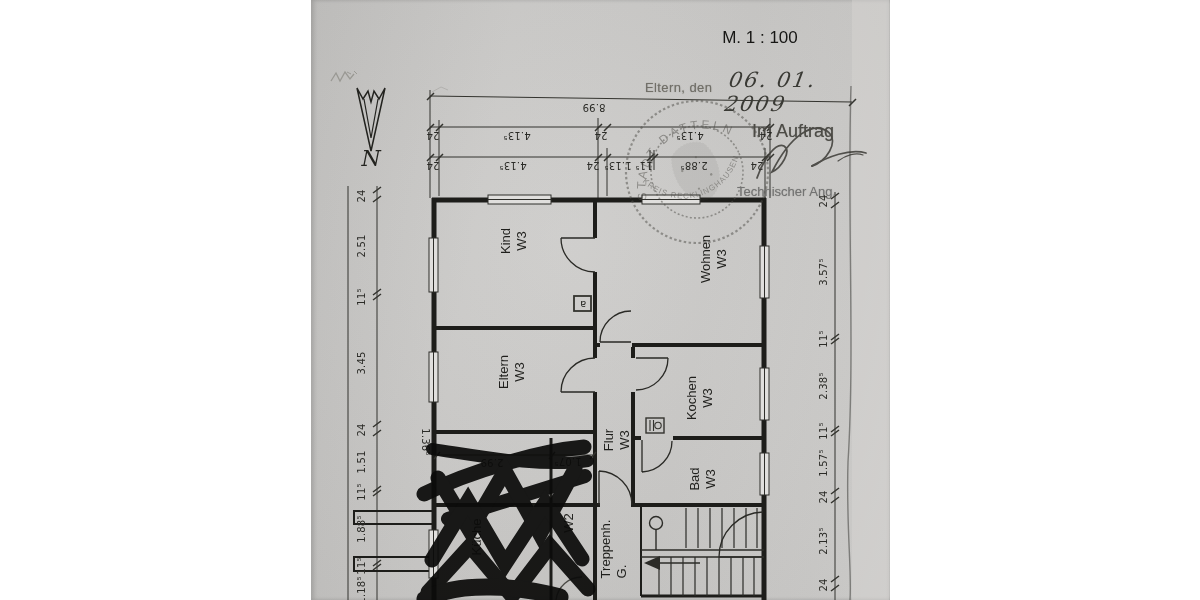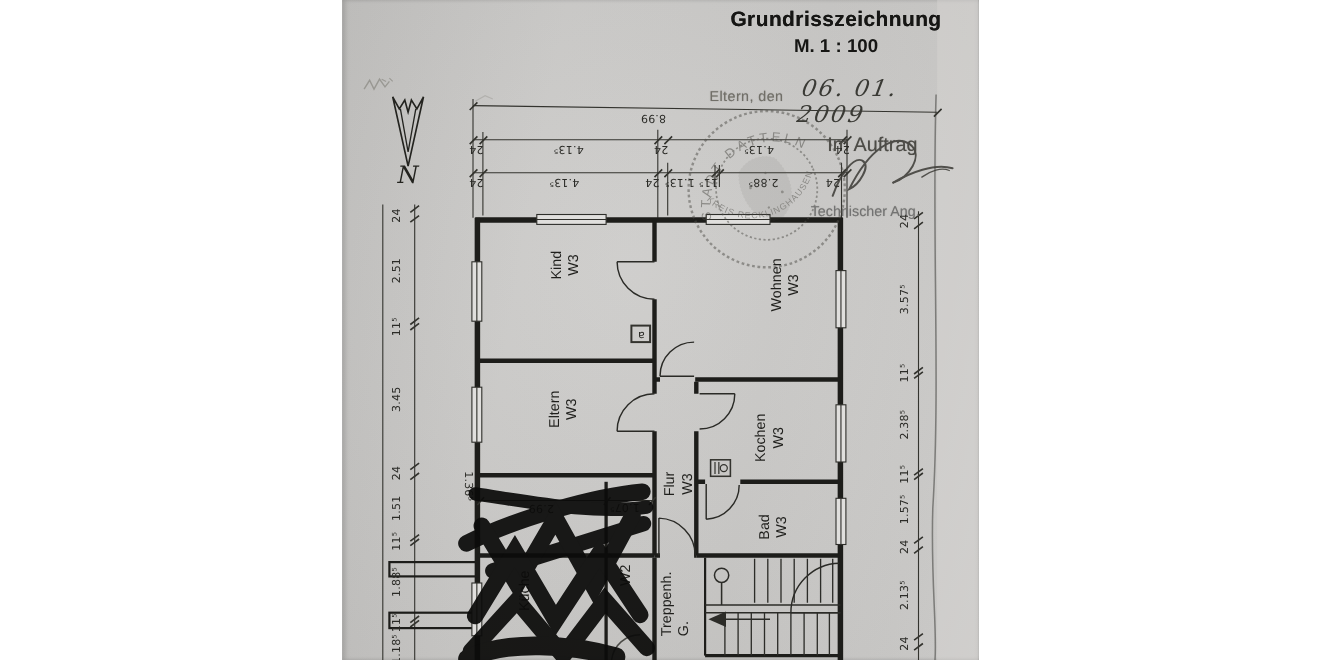--- a/index.html
+++ b/index.html
@@ -6,21 +6,21 @@
   .stage{position:relative;width:1200px;height:600px;background:#ffffff;overflow:hidden;
          font-family:"Liberation Sans",sans-serif;}
   .paper{position:absolute;left:311px;top:0;width:579px;height:600px;
          background:linear-gradient(100deg,#c2c1bf 0%,#cbcac8 30%,#c9c8c6 65%,#cfcecc 88%,#d5d4d2 100%);
          box-shadow:inset 3px 0 4px rgba(0,0,0,.14), inset -2px 0 3px rgba(0,0,0,.06);}
   .paper:after{content:"";position:absolute;inset:0;
          background:radial-gradient(ellipse at 45% 40%, rgba(255,255,255,.10), rgba(0,0,0,.05));}
   svg{position:absolute;left:0;top:0;}
   .titleblock{position:absolute;left:650px;top:8px;width:220px;text-align:center;color:#161614;}
   .titleblock .t1{font-size:19px;font-weight:bold;letter-spacing:.4px;text-shadow:0 0 .6px #222;}
-  .titleblock .t2{font-size:17px;font-weight:bold;margin-top:2px;}
+  .titleblock .t2{font-size:17px;font-weight:normal;margin-top:20px;}
   .placeden{position:absolute;left:645px;top:80px;font-size:13px;color:#716f68;
             letter-spacing:.4px;text-shadow:0 0 1px rgba(90,90,84,.55);}
   .hwdate{position:absolute;left:727px;top:68px;width:140px;font-family:"DejaVu Serif",serif;
           font-style:italic;font-size:21px;color:#3a3a35;letter-spacing:2px;transform:skewX(-10deg);}
   .imauftrag{position:absolute;left:752px;top:121px;font-size:18px;color:#4c4b46;text-shadow:0 0 .8px rgba(70,70,64,.5);}
   .techang{position:absolute;left:737px;top:184px;font-size:13px;color:#737373;width:118px;overflow:hidden;
            white-space:nowrap;text-shadow:0 0 1px rgba(90,90,80,.45);}
   .plabel{position:absolute;white-space:pre;color:#23231f;}
   .dim{font-family:"DejaVu Sans",sans-serif;font-size:10px;letter-spacing:.2px;color:#2b2b27;}
   .room{font-size:13px;text-align:center;line-height:1.25;color:#1f1f1c;}
@@ -175,21 +175,20 @@
     </g>
 
     <g stroke="#3c3b36" fill="none" stroke-width="1.8" stroke-linecap="round" opacity=".85">
       <path d="M757,178 C764,158 776,142 784,146 C792,151 781,168 772,172 C791,134 813,122 827,131 C841,141 825,163 812,166"></path>
       <path d="M812,166 C827,157 850,148 866,153"></path>
       <path d="M838,161 C846,155 856,152 863,155" stroke-width="1.2"></path>
     </g>
   </svg>
 
   <div class="titleblock">
-    <div class="t1">Grundrisszeichnung</div>
     <div class="t2">M. 1 : 100</div>
   </div>
   <div class="placeden">Eltern, den</div>
   <div class="hwdate">06. 01. 2009</div>
   <div class="imauftrag">Im Auftrag</div>
   <div class="techang">Technischer Ang.</div>
 
   <div id="label-layer" style="position:absolute;left:0;top:0;width:1200px;height:600px;">
       <span class="plabel dim" style="left: 594px; top: 107px; transform: translate(-50%, -50%) rotate(180deg);">8.99</span>
       <span class="plabel dim" style="left: 433px; top: 135px; transform: translate(-50%, -50%) rotate(180deg);">24</span>

